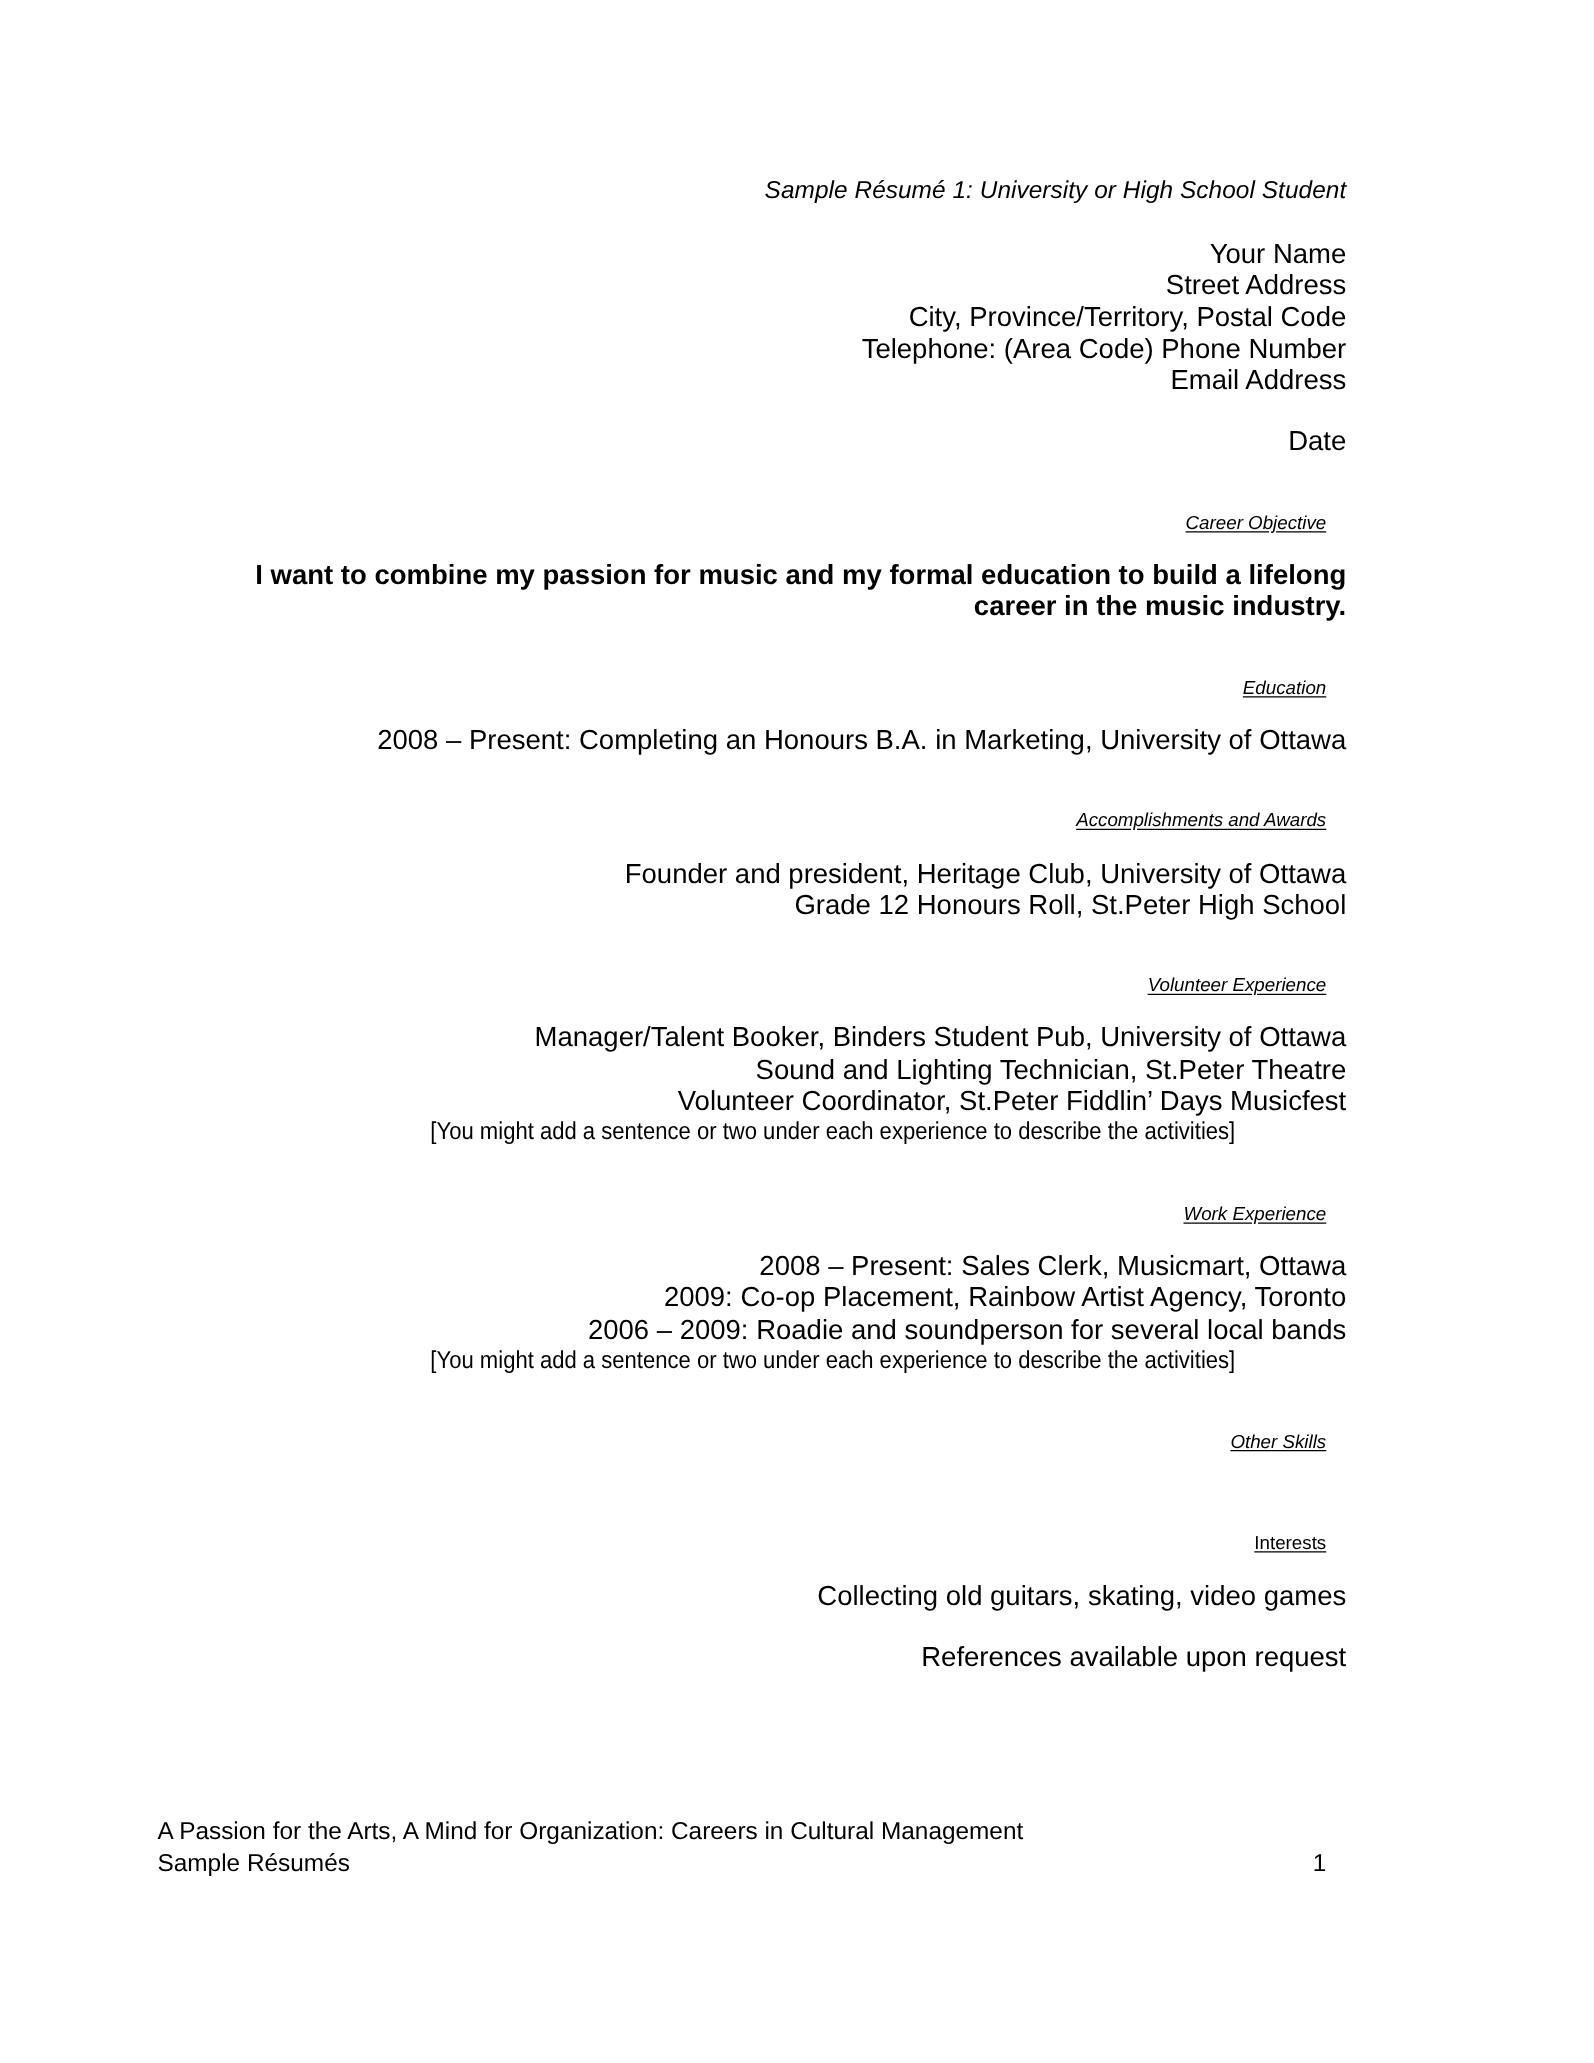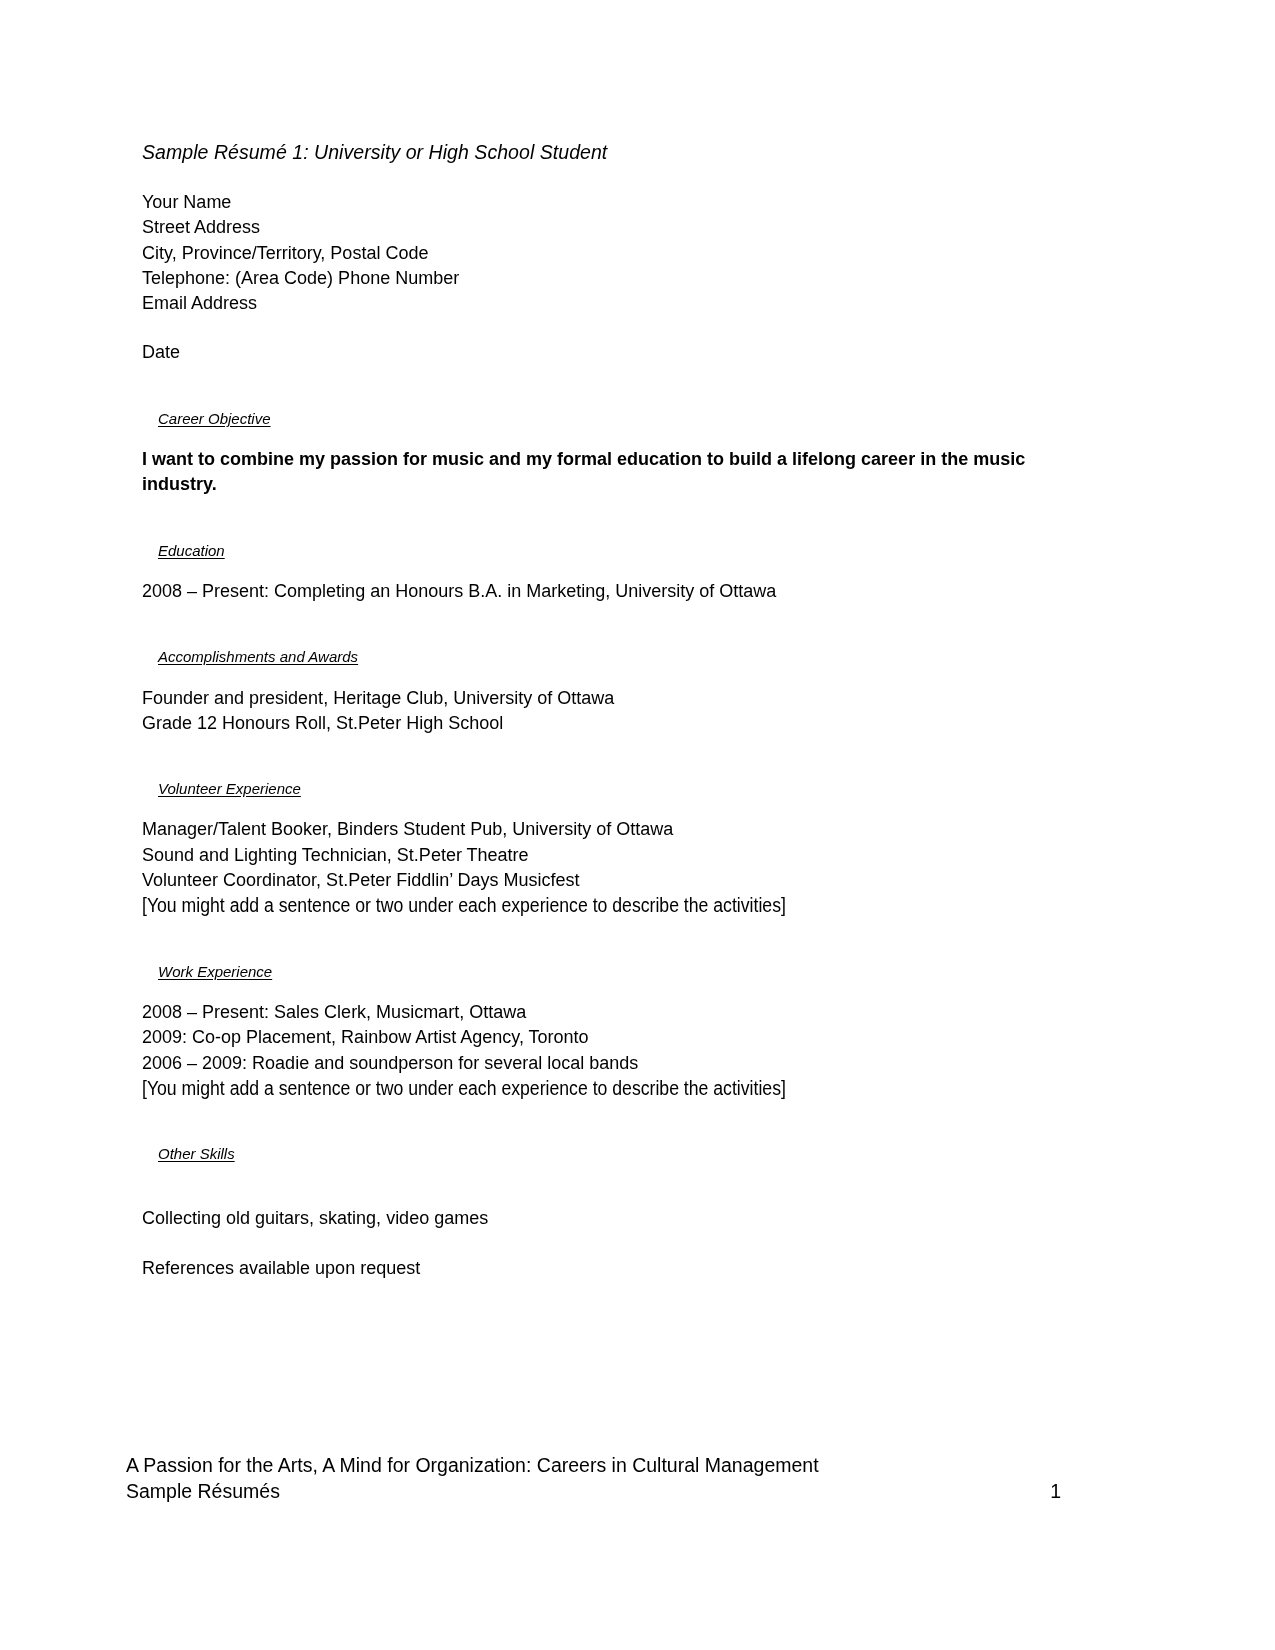--- a/index.html
+++ b/index.html
@@ -20,33 +20,34 @@
     background: #ffffff;
     margin: 0 auto;
     overflow: hidden;
     box-sizing: border-box;
   }
   .content {
     position: absolute;
     left: 142px;
     top: 140px;
     width: 935px;
+    text-align: right;
   }
   .doc-subtitle {
     font-style: italic;
     font-size: 19.5px;
     line-height: 25px;
     margin: 0 0 0 0;
     letter-spacing: 0.05px;
   }
   .spacer-lg { height: 25px; }
   .spacer-md { height: 24px; }
   .block { margin: 0; }
   .line {
-    font-size: 18px;
+    font-size: 22px;
     line-height: 25.3px;
     margin: 0;
     white-space: pre-wrap;
   }
   .line.wrap { white-space: normal; font-weight: bold; }
   .section-head {
     font-size: 15px;
     line-height: 25.3px;
     margin: 16px;
   }
@@ -151,20 +152,21 @@
 
     <div class="spacer-md"></div>
 
     <div class="block">
       <p class="section-head italic"><span class="u">Other Skills</span></p>
     </div>
 
     <div class="spacer-md"></div>
 
     <div class="block">
+      <p class="section-head"><span class="u">Interests</span></p>
       <p class="line">Collecting old guitars, skating, video games</p>
     </div>
 
     <div class="spacer-md"></div>
 
     <p class="line">References available upon request</p>
 
   </div>
 
   <div class="footer">

